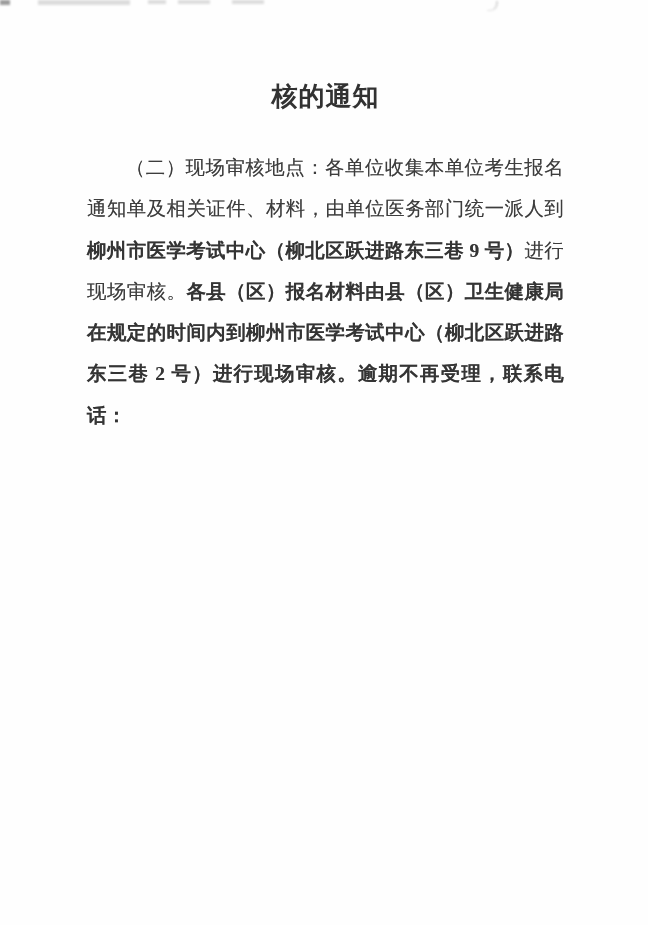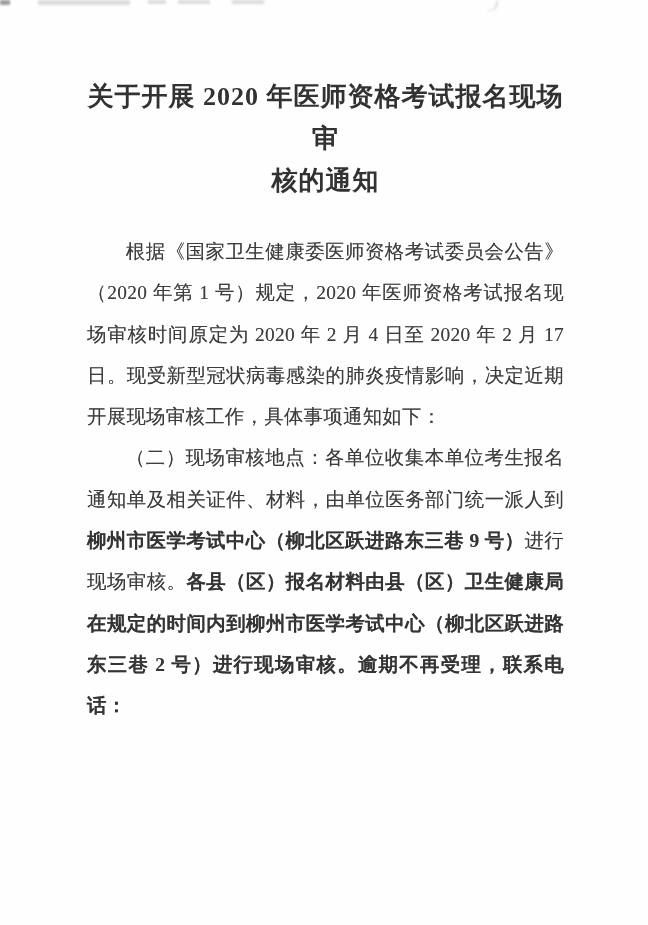--- a/index.html
+++ b/index.html
@@ -60,23 +60,21 @@
 
   <div class="artifact dark" style="left:0; top:0; width:10px; height:5px;"></div>
   <div class="artifact" style="left:38px; top:0; width:92px; height:5px;"></div>
   <div class="artifact" style="left:148px; top:0; width:18px; height:4px;"></div>
   <div class="artifact" style="left:178px; top:0; width:32px; height:4px;"></div>
   <div class="artifact" style="left:232px; top:0; width:32px; height:4px;"></div>
   <div class="artifact squiggle" style="left:487px; top:1px; width:9px; height:9px;"></div>
 
   <div class="doc">
     <div class="title">
-      <span class="tline">关于开展 2020 年医师资格考试报名现场审</span>
       <span class="tline">核的通知</span>
     </div>
     <div class="body-text">
 
-        <p class="para"><span>根据《国家卫生健康委医师资格考试委员会公告》（2020 年第 1 号）规定，2020 年医师资格考试报名现场审核时间原定为 2020 年 2 月 4 日至 2020 年 2 月 17 日。现受新型冠状病毒感染的肺炎疫情影响，决定近期开展现场审核工作，具体事项通知如下：</span></p>
         <p class="para"><span>（二）现场审核地点：各单位收集本单位考生报名通知单及相关证件、材料，由单位医务部门统一派人到</span><span class="b">柳州市医学考试中心（柳北区跃进路东三巷 9 号）</span><span>进行现场审核。</span><span class="b">各县（区）报名材料由县（区）卫生健康局在规定的时间内到柳州市医学考试中心（柳北区跃进路东三巷 2 号）进行现场审核。逾期不再受理，联系电话：</span></p>
       </div>
   </div>
 
 </div>
 
 </body></html>

